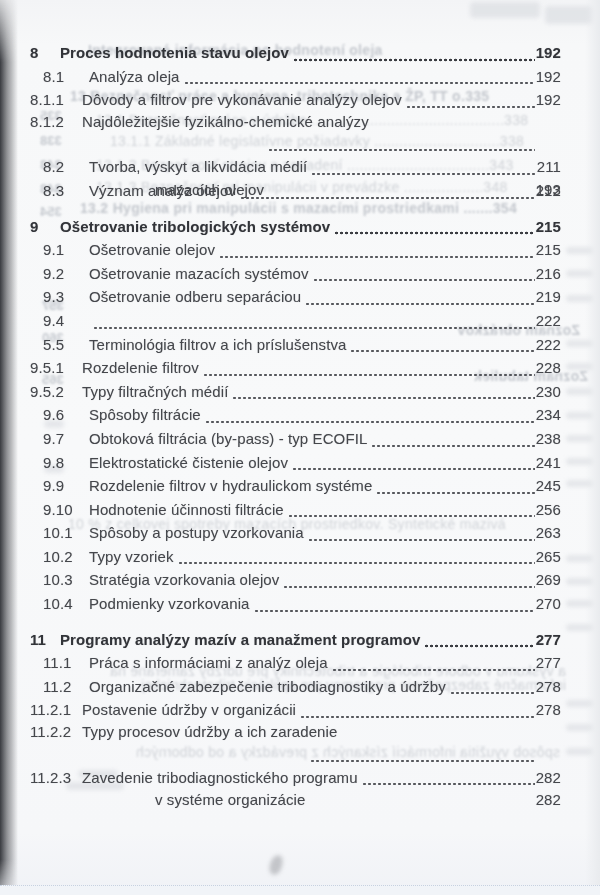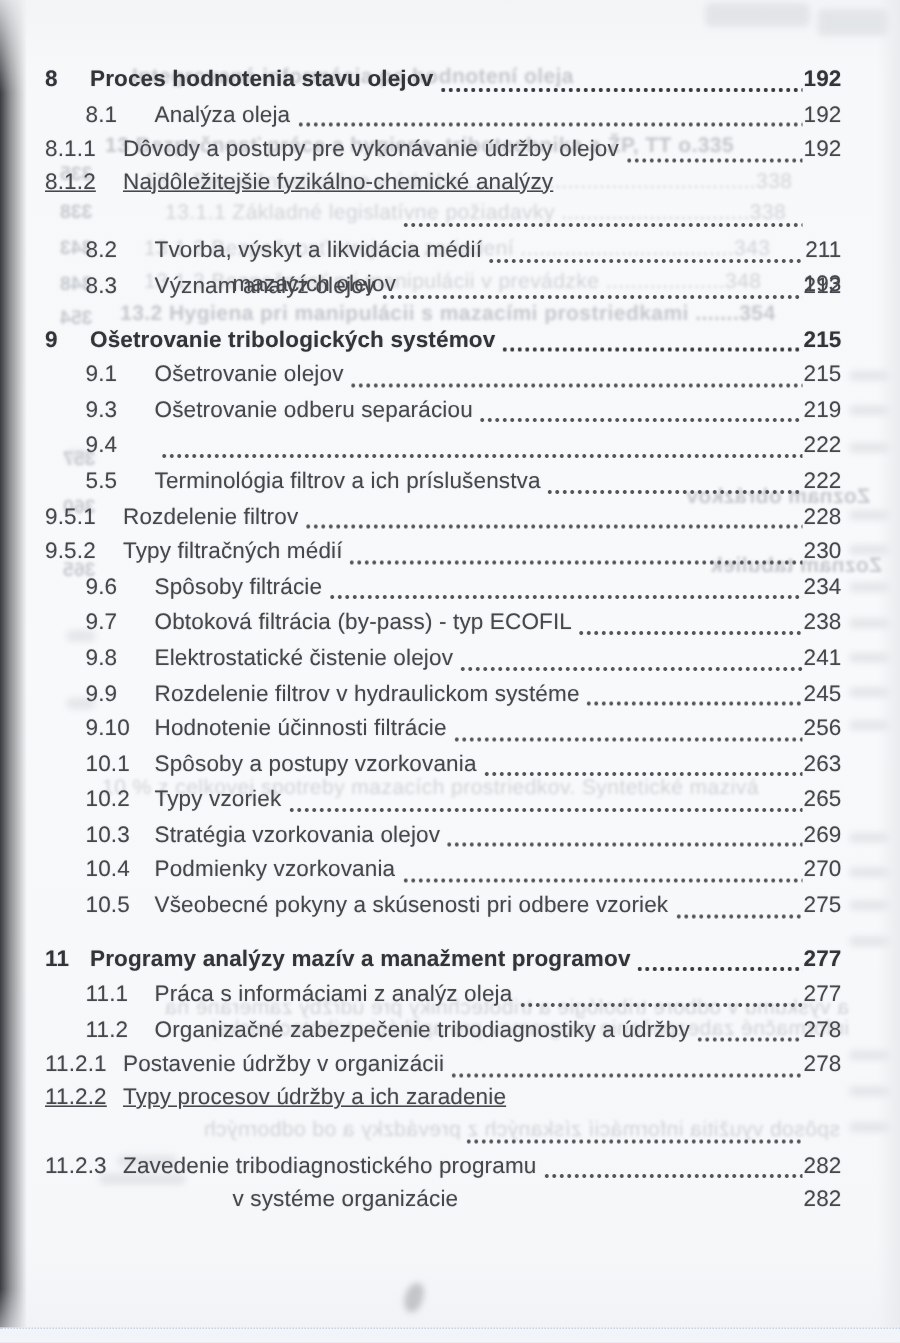--- a/index.html
+++ b/index.html
@@ -41,25 +41,25 @@
     transform:scaleX(-1);font-weight:700;
   }
   .smudge{position:absolute;background:#d5d8dd;border-radius:4px;filter:blur(2px);opacity:.55;}
   
   .toc{position:absolute;left:30px;top:41px;width:531px;z-index:2;}
   .row{
     display:flex;align-items:baseline;height:23.6px;line-height:23.6px;
     font-size:15px;color:#45474c;letter-spacing:.1px;
     text-shadow:0 0 1px rgba(70,72,76,.28);white-space:nowrap;
   }
-  .row.tight{height:20px;line-height:20px;text-decoration:underline;}
+  .row.tight{height:20px;line-height:20px;}
   .row.chapter{font-weight:700;color:#323439;margin-top:12px;}
   .toc > .row.chapter:first-child{margin-top:0;}
   .chapter .num{flex:0 0 30px;}
-  .l1 .num{flex:0 0 46px;margin-left:27px;}
+  .l1 .num{flex:0 0 46px;margin-left:13px;}
   .l2 .num{flex:0 0 52px;}
   .l2cont .text{margin-left:125px;margin-top:46px;}
   .leader{
     flex:1 1 auto;align-self:flex-end;height:5px;margin:0 1px 3px 4px;
     background-image:radial-gradient(circle,#54565b 1.05px,transparent 1.5px);
     background-size:5px 4px;background-repeat:repeat-x;background-position:left bottom;
   }
   .chapter .leader{background-image:radial-gradient(circle,#3b3d42 1.15px,transparent 1.6px);}
   .pnum{flex:0 0 auto;}
 </style>
@@ -122,21 +122,21 @@
         <span class="pnum">192</span>
       </div>
       <div class="row l1">
         <span class="num">8.1</span>
         <span class="text">Analýza oleja</span>
         <span class="leader"></span>
         <span class="pnum">192</span>
       </div>
       <div class="row l2">
         <span class="num">8.1.1</span>
-        <span class="text">Dôvody a postupy pre vykonávanie údržby olejov</span>
+        <span class="text">Dôvody a filtrov pre vykonávanie analýzy olejov</span>
         <span class="leader"></span>
         <span class="pnum">192</span>
       </div>
       <div class="row l2 tight">
         <span class="num">8.1.2</span>
         <span class="text">Najdôležitejšie fyzikálno-chemické analýzy</span>
       </div>
       <div class="row l2cont">
         <span class="text">mazacích olejov</span>
         <span class="leader"></span>
@@ -160,20 +160,26 @@
         <span class="leader"></span>
         <span class="pnum">215</span>
       </div>
       <div class="row l1">
         <span class="num">9.1</span>
         <span class="text">Ošetrovanie olejov</span>
         <span class="leader"></span>
         <span class="pnum">215</span>
       </div>
       <div class="row l1">
+        <span class="num">9.2</span>
+        <span class="text">Ošetrovanie mazacích systémov</span>
+        <span class="leader"></span>
+        <span class="pnum">216</span>
+      </div>
+      <div class="row l1">
         <span class="num">9.3</span>
         <span class="text">Ošetrovanie odberu separáciou</span>
         <span class="leader"></span>
         <span class="pnum">219</span>
       </div>
       <div class="row l1">
         <span class="num">9.4</span>
         <span class="leader"></span>
         <span class="pnum">222</span>
       </div>
@@ -241,26 +247,20 @@
         <span class="num">10.3</span>
         <span class="text">Stratégia vzorkovania olejov</span>
         <span class="leader"></span>
         <span class="pnum">269</span>
       </div>
       <div class="row l1">
         <span class="num">10.4</span>
         <span class="text">Podmienky vzorkovania</span>
         <span class="leader"></span>
         <span class="pnum">270</span>
-      </div>
-      <div class="row l1">
-        <span class="num">10.5</span>
-        <span class="text">Všeobecné pokyny a skúsenosti pri odbere vzoriek</span>
-        <span class="leader"></span>
-        <span class="pnum">275</span>
       </div>
       <div class="row chapter">
         <span class="num">11</span>
         <span class="text">Programy analýzy mazív a manažment programov</span>
         <span class="leader"></span>
         <span class="pnum">277</span>
       </div>
       <div class="row l1">
         <span class="num">11.1</span>
         <span class="text">Práca s informáciami z analýz oleja</span>

